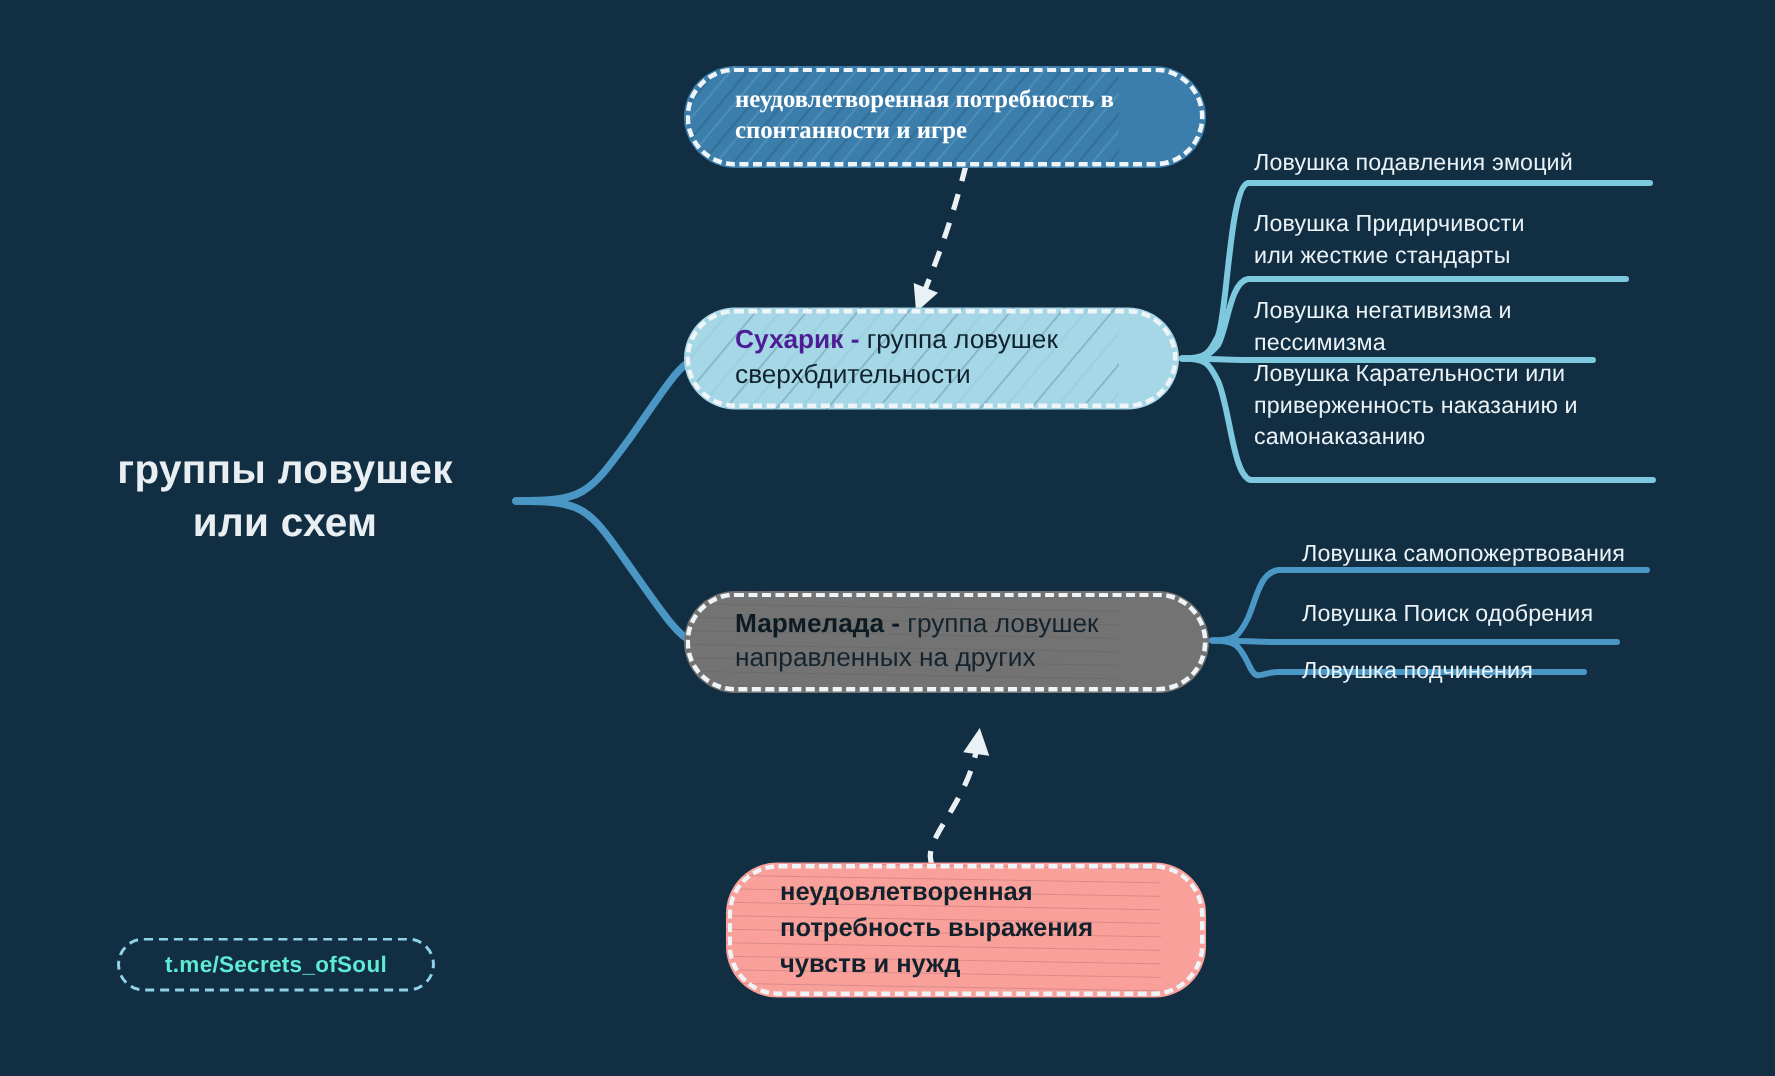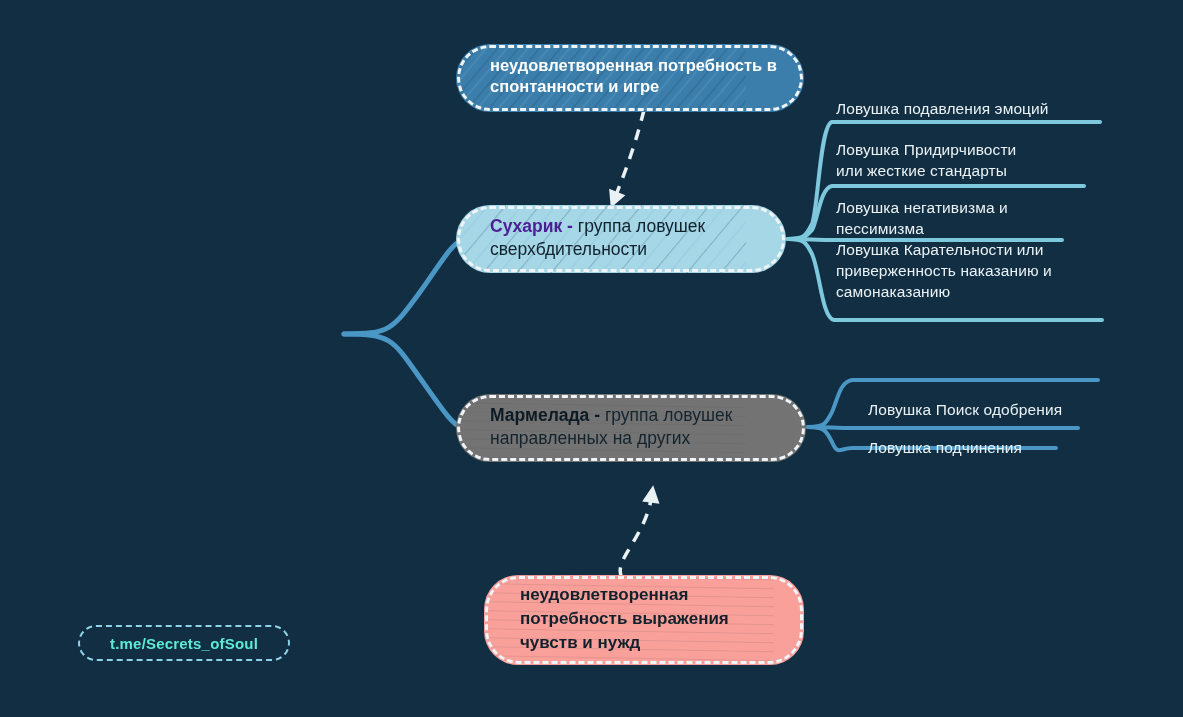--- a/index.html
+++ b/index.html
@@ -68,20 +68,21 @@
     border: 3px dashed #eef4f7;
     pointer-events: none;
   }
 
   
   #node-unmet-spontaneity {
     left: 456px; top: 44px;
     width: 348px; height: 68px;
     background: #3b7eab;
     padding-top: 8px;
+    font-family: Liberation Serif, serif;
   }
   #node-unmet-spontaneity .node-text {
     color: #ffffff;
     font-weight: bold;
     font-size: 16.5px;
     line-height: 1.3;
   }
 
   
   #node-suharik {
@@ -198,20 +199,22 @@
       <path d="M 808 427 C 826 427 836 428 848 428 L 1078 428"></path>
       <path d="M 808 427 C 824 427 826 430 832 442 C 838 456 840 448 852 448 L 1056 448"></path>
     </g>
 
     <g fill="none" stroke="#e9f1f5" stroke-width="3.5" stroke-dasharray="11 9" stroke-linecap="butt" marker-end="url(#arrowWhite)">
       <path d="M 644 110 C 634 150 622 180 614 200"></path>
       <path d="M 622 578 C 612 560 646 538 652 494"></path>
     </g>
   </svg>
 
+  <div id="root-topic">группы ловушек
+или схем</div>
 
   <div class="node" id="node-unmet-spontaneity">
     <svg class="hatch">
       <rect x="0" y="0" width="100%" height="100%" fill="url(#hatchDark)" opacity=".55"></rect>
     </svg>
     <div class="dash-edge"></div>
     <div class="node-text">неудовлетворенная потребность в спонтанности и игре</div>
   </div>
 
   <div class="node" id="node-suharik">
@@ -246,20 +249,21 @@
 
   <div class="leaf" style="left:836px; top:99px;  width:300px;">Ловушка подавления эмоций</div>
   <div class="leaf" style="left:836px; top:140px; width:260px;">Ловушка Придирчивости
 или жесткие стандарты</div>
   <div class="leaf" style="left:836px; top:198px; width:260px;">Ловушка негативизма и
 пессимизма</div>
   <div class="leaf" style="left:836px; top:240px; width:280px;">Ловушка Карательности или
 приверженность наказанию и
 самонаказанию</div>
 
+  <div class="leaf" style="left:868px; top:360px; width:290px;">Ловушка самопожертвования</div>
   <div class="leaf" style="left:868px; top:400px; width:290px;">Ловушка Поиск одобрения</div>
   <div class="leaf" style="left:868px; top:438px; width:290px;">Ловушка подчинения</div>
 
   <div id="telegram-badge">
     <span>t.me/Secrets_ofSoul</span>
   </div>
 
 
 </div>
 

